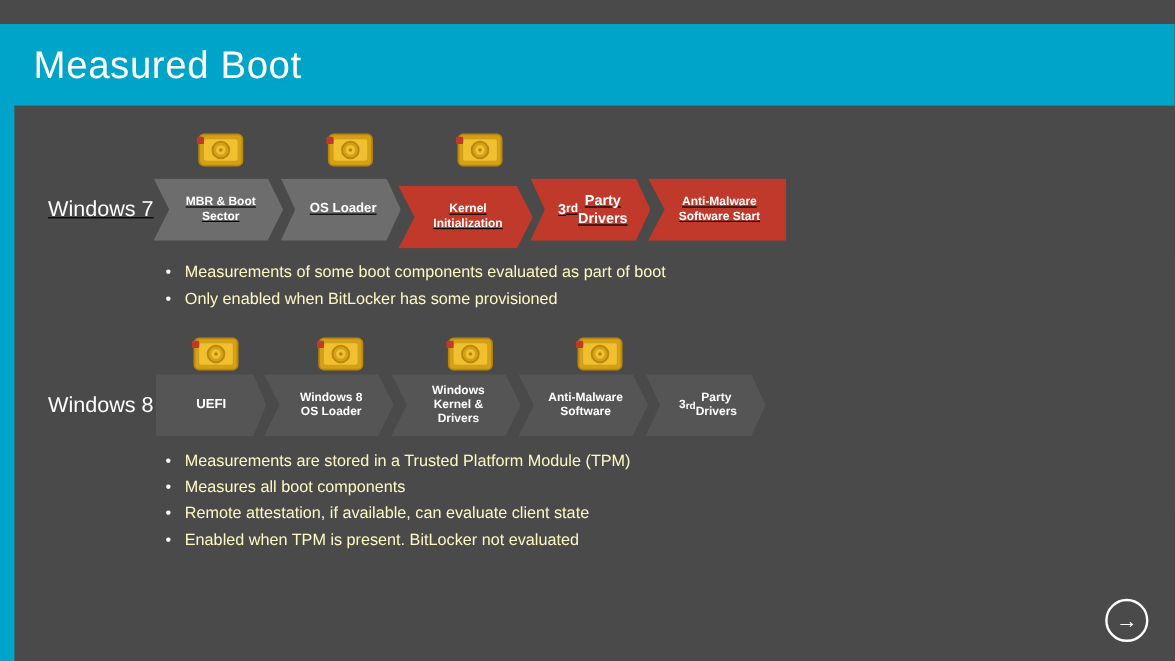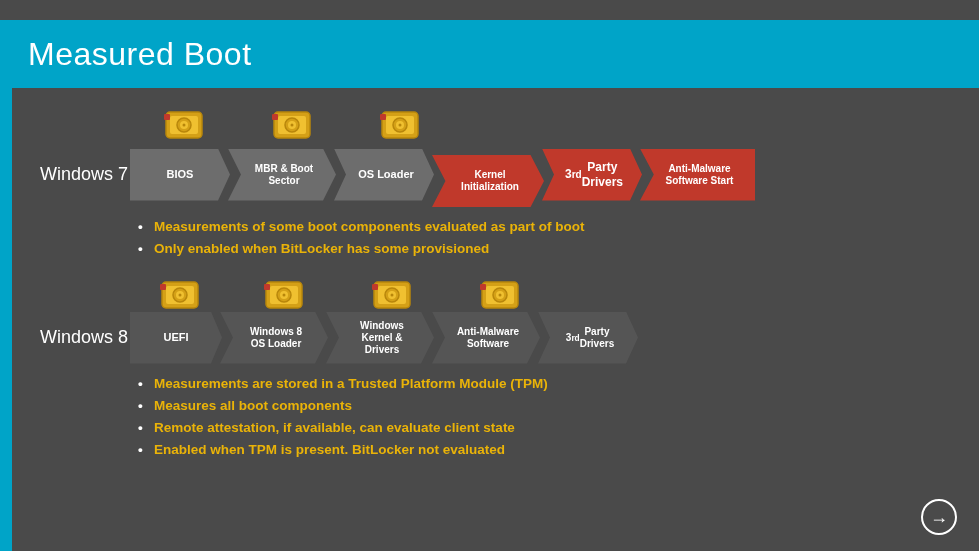--- a/index.html
+++ b/index.html
@@ -96,23 +96,23 @@
       margin: 8px 0 8px 0;
       padding-left: 4px;
     }
 
     .bullet-section ul {
       list-style: none;
       padding: 0;
     }
 
     .bullet-section ul li {
-      color: #eab308;
+      color: #fef9c3;
       font-size: 13.5px;
-      font-weight: 700;
+      font-weight: 400;
       padding-left: 20px;
       position: relative;
       margin-bottom: 2px;
       line-height: 1.5;
     }
 
     .bullet-section ul li::before {
       content: '•';
       position: absolute;
       left: 4px;
@@ -193,25 +193,24 @@
             <rect x="8" y="12" width="28" height="18" rx="2" fill="#f0c030"></rect>
             <circle cx="22" cy="21" r="7" fill="#d4a017" stroke="#b8860b" stroke-width="1.5"></circle>
             <circle cx="22" cy="21" r="4" fill="#f0c030"></circle>
             <circle cx="22" cy="21" r="1.5" fill="#b8860b"></circle>
             <rect x="2" y="10" width="6" height="6" rx="1" fill="#c0392b"></rect>
           </svg>
         </div>
       </div>
     </div>
 
-    <div class="row" style="margin-top:0;">
+    <div class="row" style="margin-top:0;text-decoration:underline;">
       <div class="row-label">Windows 7</div>
       <div class="arrow-chain">
 
-        <div class="chevron chevron-first chevron-gray" style="min-width:100px; font-size:11px; font-weight:600;">BIOS</div>
 
         <div class="chevron chevron-gray" style="min-width:108px; font-size:10px; font-weight:600; margin-left:-2px;">MBR &amp; Boot<br>Sector</div>
 
         <div class="chevron chevron-gray" style="min-width:100px; font-size:11px; font-weight:600; margin-left:-2px;">OS Loader</div>
 
         <div class="chevron chevron-red" style="min-width:112px; font-size:10px; font-weight:600; margin-left:-2px;margin-top:13px;">Kernel<br>Initialization</div>
 
         <div class="chevron chevron-red" style="min-width:100px; font-size:12px; font-weight:600; margin-left:-2px;">3<sup>rd</sup> Party<br>Drivers</div>
 
         <div class="chevron chevron-red" style="min-width:115px; font-size:10px; font-weight:600; margin-left:-2px; clip-path: polygon(0% 0%, 100% 0%, 100% 100%, 0% 100%, 12% 50%);">Anti-Malware<br>Software Start</div>

